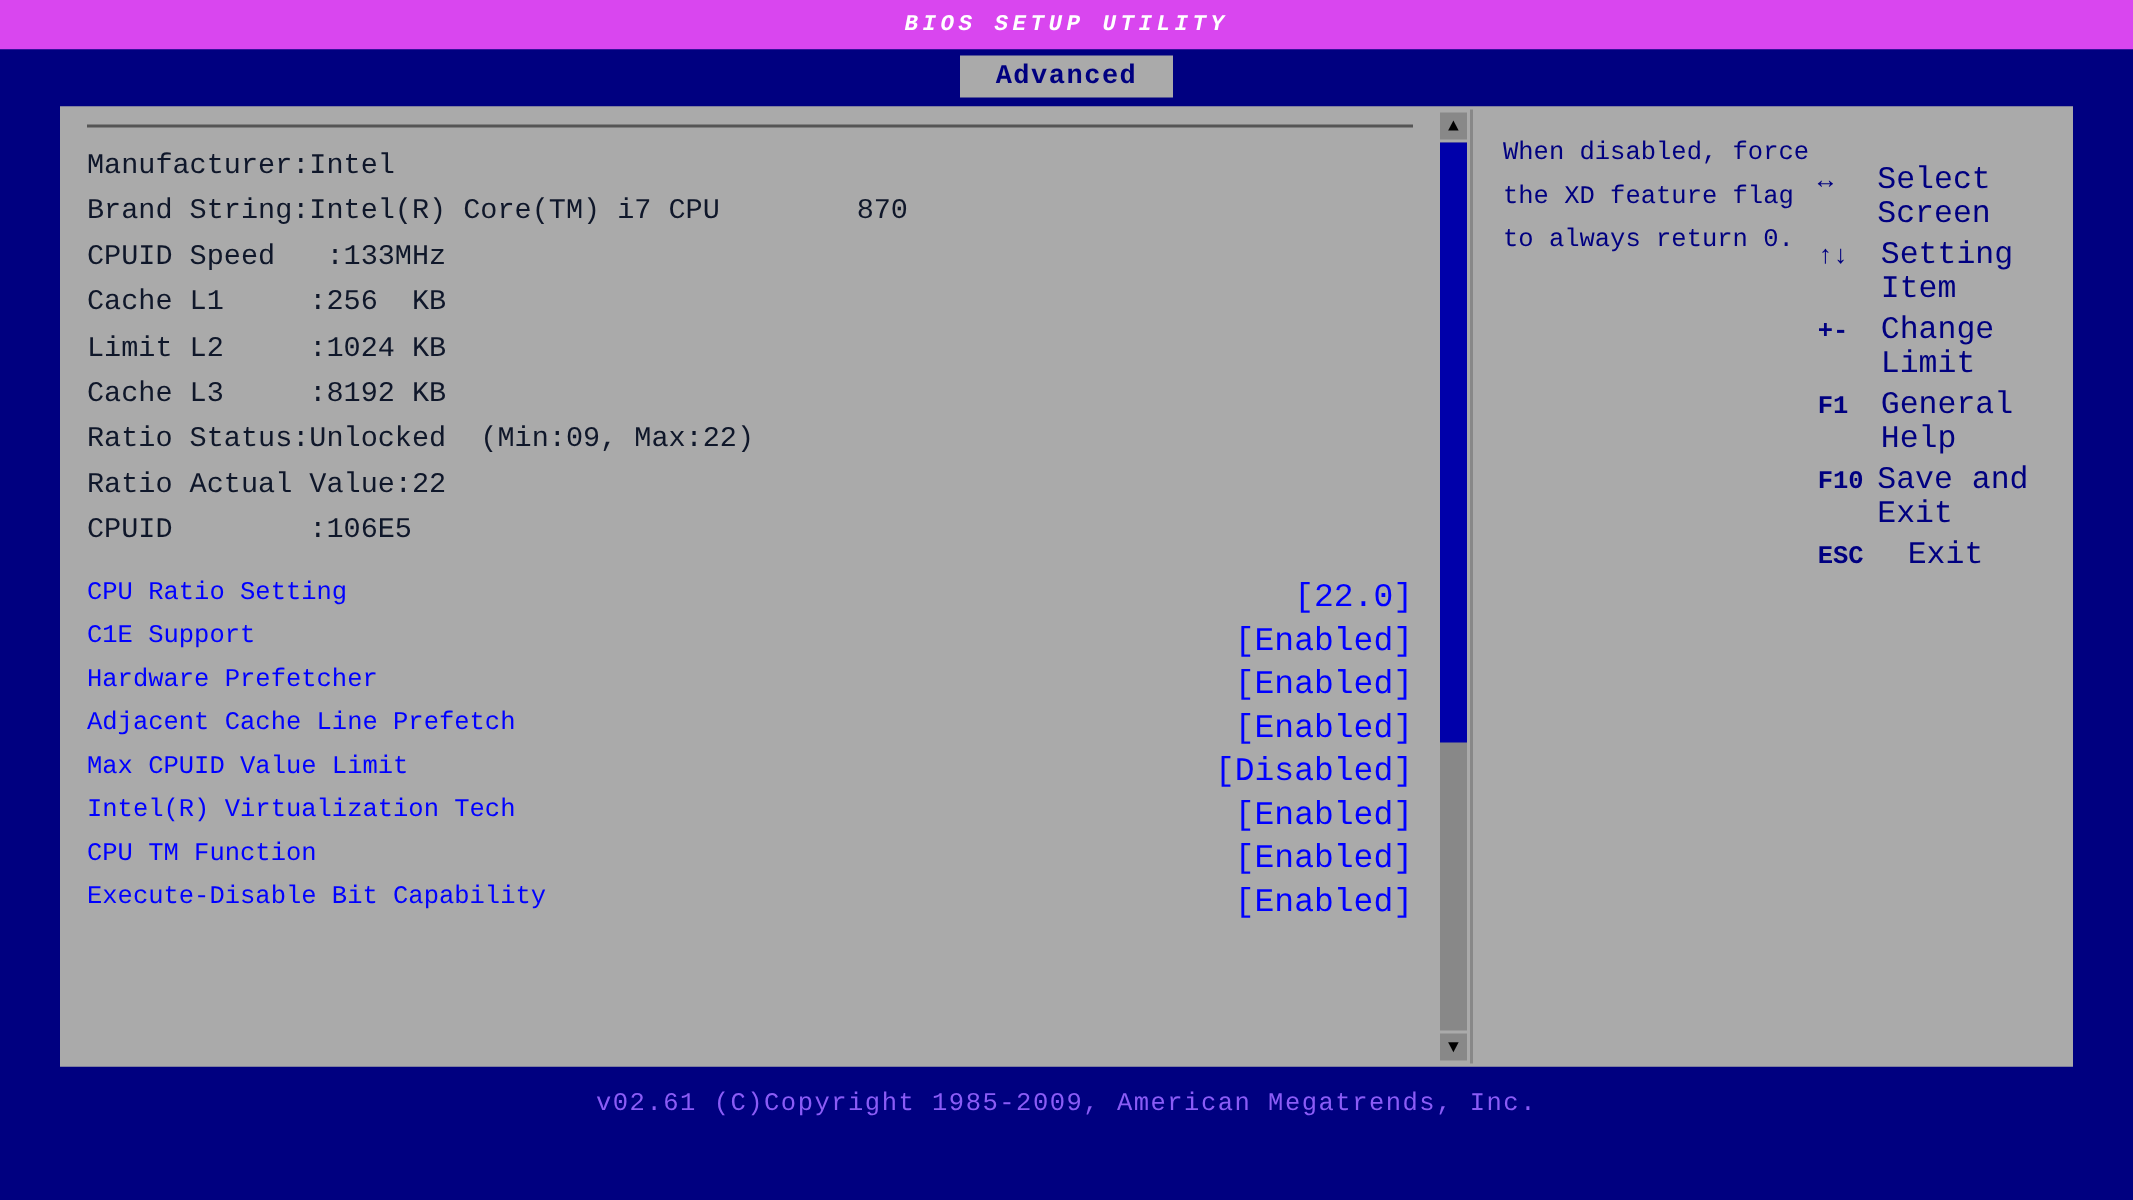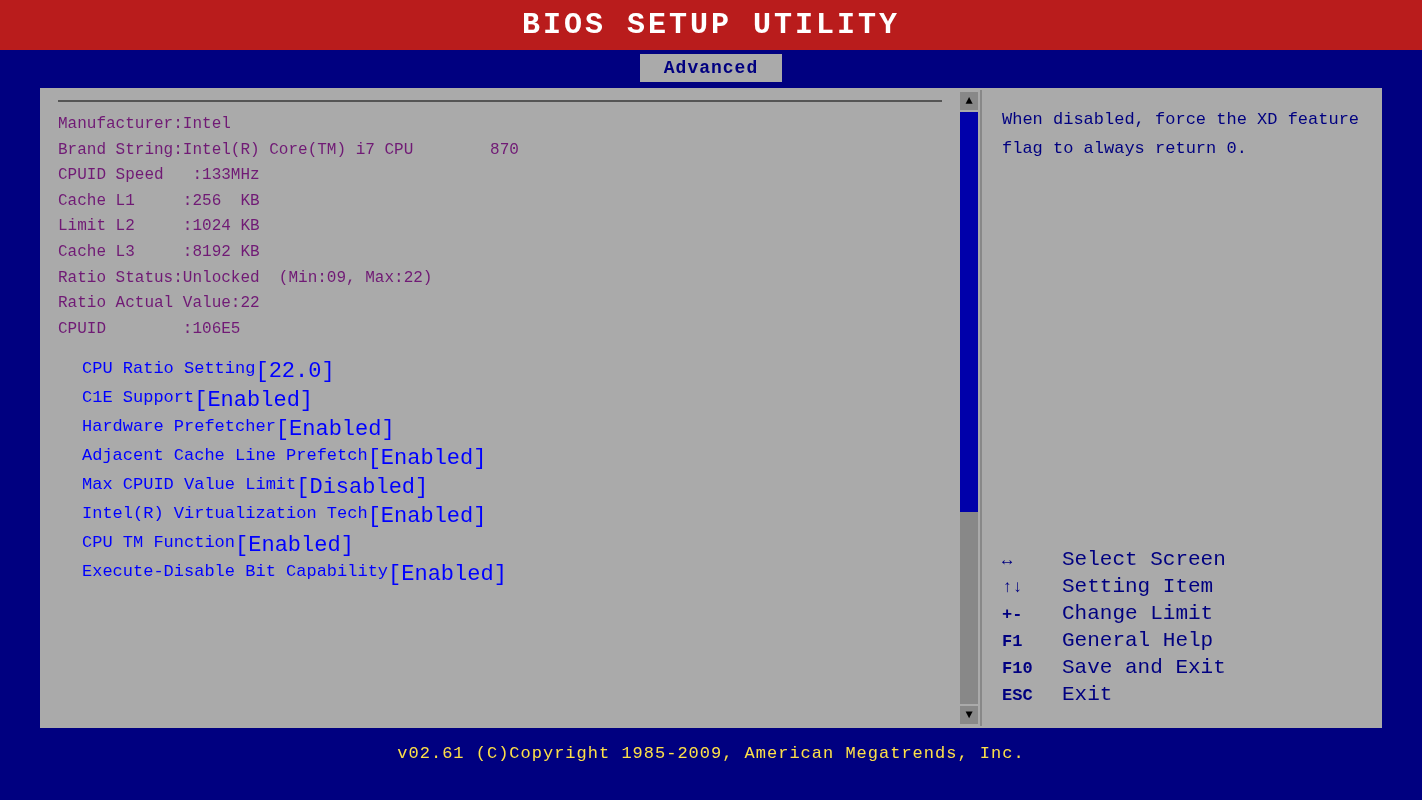--- a/index.html
+++ b/index.html
@@ -6,27 +6,28 @@
     body {
       width: 1422px;
       height: 800px;
       background: #000080;
       font-family: 'Courier New', Courier, monospace;
       overflow: hidden;
     }
 
     
     .title-bar {
-      background: #b91c1c;
+      background: #d946ef;
       text-align: center;
       padding: 8px 0;
       color: #ffffff;
-      font-size: 30px;
+      font-size: 15px;
       font-weight: bold;
       letter-spacing: 3px;
+      font-style: italic;
     }
 
     
     .tab-bar {
       background: #000080;
       display: flex;
       justify-content: center;
       padding: 4px 0 0 0;
       text-align: center;
     }
@@ -64,35 +65,35 @@
       margin-bottom: 10px;
     }
 
     .info-block {
       margin-bottom: 8px;
       line-height: 1.6;
     }
 
     .info-line {
       white-space: pre;
-      font-size: 16px;
-      color: #701a75;
+      font-size: 19px;
+      color: #0f172a;
     }
 
     .menu-block {
       margin-top: 16px;
     }
 
     .menu-item {
       display: flex;
+      justify-content: space-between;
       margin-bottom: 2px;
       font-size: 17px;
       color: #0000ff;
       padding: 1px 0;
-      margin-left: 24px;
     }
 
     .menu-item .label {
       color: #0000ff;
       font-size: 17px;
     }
 
     .menu-item .value {
       color: #0000ff;
       font-size: 22px;
@@ -149,21 +150,21 @@
       margin-bottom: 2px;
     }
 
     
     .right-panel {
       width: 400px;
       background: #aaaaaa;
       padding: 16px 20px;
       border-left: 2px solid #888888;
       display: flex;
-      flex-direction: column;
+      flex-direction: row;
     }
 
     .help-text {
       color: #000080;
       font-size: 17px;
       line-height: 1.7;
       margin-bottom: auto;
     }
 
     .key-help {
@@ -187,21 +188,21 @@
 
     .key-desc {
       color: #000080;
       font-size: 21px;
     }
 
     
     .footer {
       background: #000080;
       text-align: center;
-      color: #fde047;
+      color: #8b5cf6;
       font-size: 17px;
       padding: 10px 0;
       letter-spacing: 1px;
     }
   </style>
 </head>
 <body>
 
 <div class="title-bar">
   <span>BIOS SETUP UTILITY</span>

